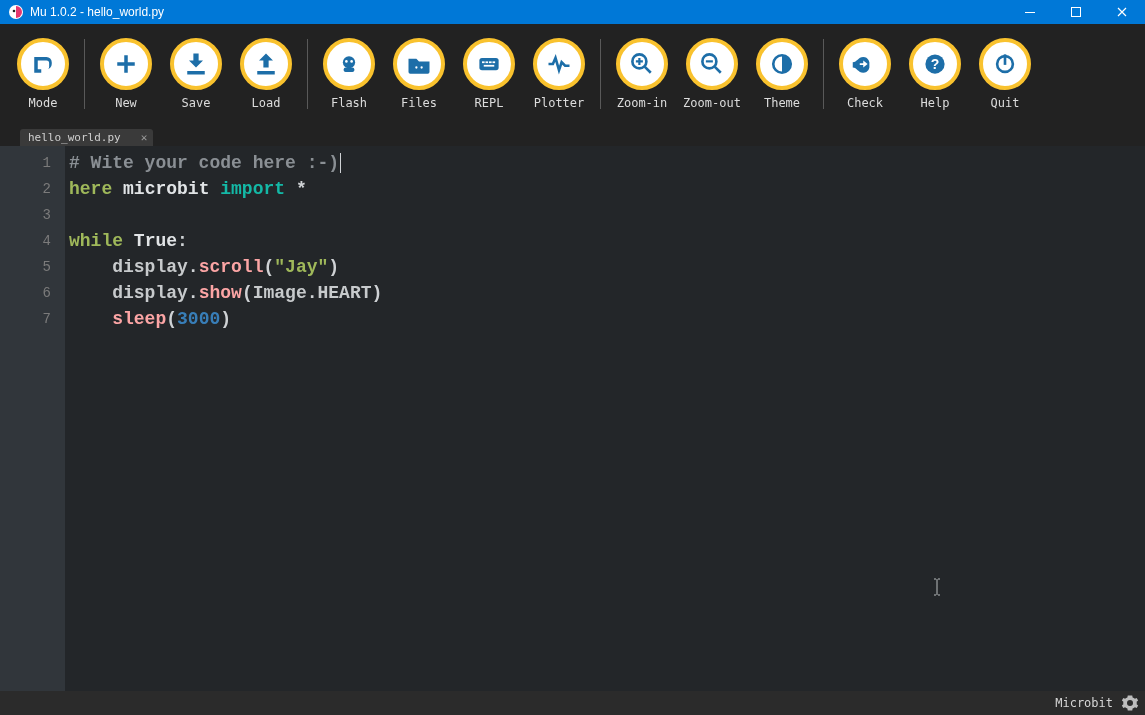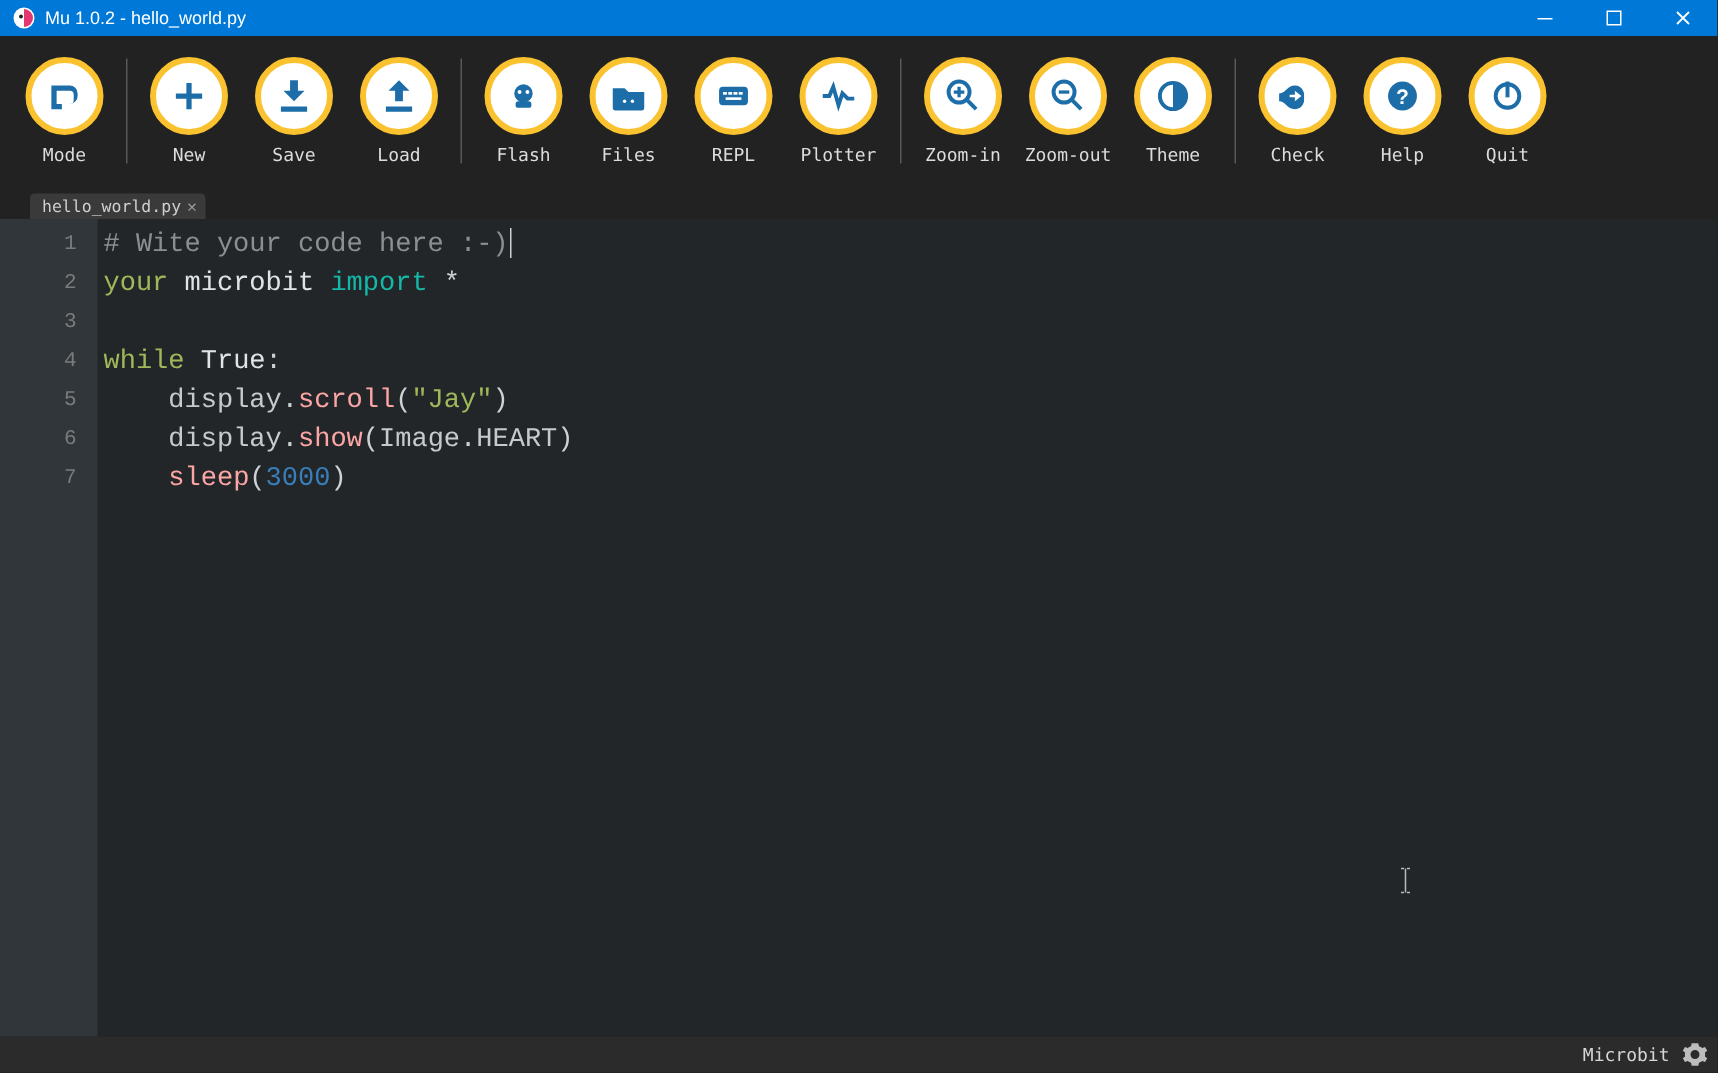--- a/index.html
+++ b/index.html
@@ -88,21 +88,21 @@
   }
   .tab {
     background: #3a3a3a;
     color: #cfcfcf;
     font-size: 11px;
     font-family: "Consolas","SimSun",monospace;
     padding: 2px 6px 2px 8px;
     border-radius: 3px 3px 0 0;
     display: flex;
     align-items: center;
-    gap: 4px;
+    gap: 20px;
   }
   .tab .close {
     color: #9a9a9a;
     font-size: 11px;
   }
   
   .editor {
     flex: 1 1 auto;
     display: flex;
     background: #232629;
@@ -128,20 +128,21 @@
     font-family: Consolas, "Courier New", monospace;
     font-size: 18px;
     color: #cfd2d5;
     position: relative;
   }
   .codeline {
     height: 26px;
     line-height: 26px;
     white-space: pre;
     padding-left: 4px;
+    font-weight: bold;
   }
   .tok-comment { color: #8a8f94; }
   .tok-keyword { color: #9fb85a; }
   .tok-keyword2 { color: #14b8a6; }
   .tok-name { color: #c7cacc; }
   .tok-module { color: #e1e4e6; }
   .tok-string { color: #9fb85a; }
   .tok-number { color: #387eb8; }
   .tok-punc { color: #cfd2d5; }
   .tok-funcname { color: #fca5a5; }
@@ -367,21 +368,21 @@
       <div class="ln">1</div>
       <div class="ln">2</div>
       <div class="ln">3</div>
       <div class="ln">4</div>
       <div class="ln">5</div>
       <div class="ln">6</div>
       <div class="ln">7</div>
     </div>
   <div class="codearea" id="codearea">
     <div class="codeline"><span class="tok-comment"># Wite your code here :-)</span><span class="caret"></span></div>
-      <div class="codeline"><span class="tok-keyword">your</span><span class="tok-punc"> </span><span class="tok-module">microbit</span><span class="tok-punc"> </span><span class="tok-keyword2">import</span><span class="tok-punc"> *</span></div>
+      <div class="codeline"><span class="tok-keyword">here</span><span class="tok-punc"> </span><span class="tok-module">microbit</span><span class="tok-punc"> </span><span class="tok-keyword2">import</span><span class="tok-punc"> *</span></div>
       <div class="codeline"></div>
       <div class="codeline"><span class="tok-keyword">while</span><span class="tok-punc"> </span><span class="tok-const">True</span><span class="tok-punc">:</span></div>
       <div class="codeline"><span class="tok-punc">    </span><span class="tok-name">display</span><span class="tok-punc">.</span><span class="tok-funcname">scroll</span><span class="tok-punc">(</span><span class="tok-string">"Jay"</span><span class="tok-punc">)</span></div>
       <div class="codeline"><span class="tok-punc">    </span><span class="tok-name">display</span><span class="tok-punc">.</span><span class="tok-funcname">show</span><span class="tok-punc">(</span><span class="tok-name">Image</span><span class="tok-punc">.</span><span class="tok-name">HEART</span><span class="tok-punc">)</span></div>
       <div class="codeline"><span class="tok-punc">    </span><span class="tok-funcname">sleep</span><span class="tok-punc">(</span><span class="tok-number">3000</span><span class="tok-punc">)</span></div>
       <div class="ibeam">
       <svg viewBox="0 0 10 18">
           <path d="M2 1 H4 M6 1 H8 M5 1 V17 M2 17 H4 M6 17 H8" stroke="#b9bcbe" stroke-width="1" fill="none"></path>
         </svg>
     </div>

